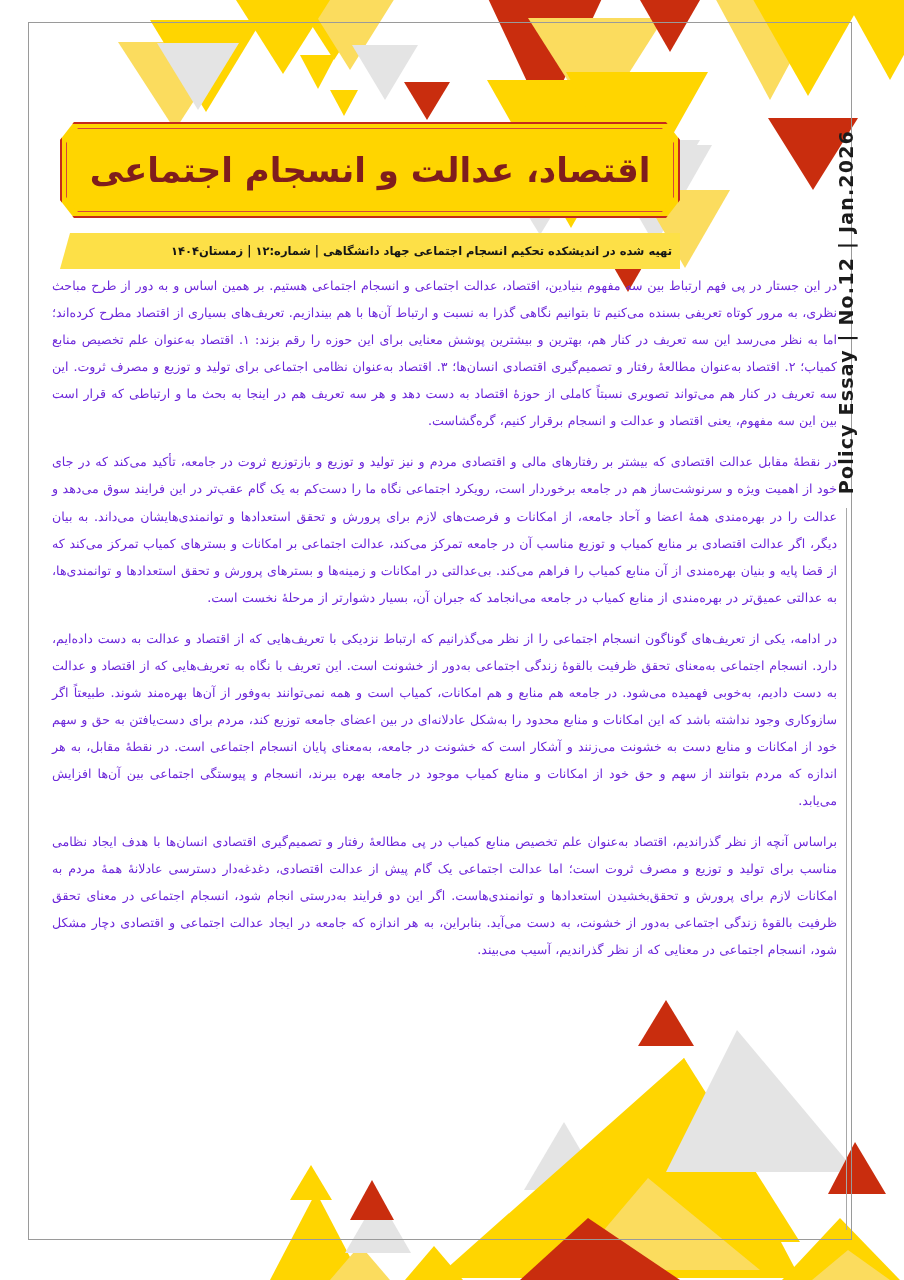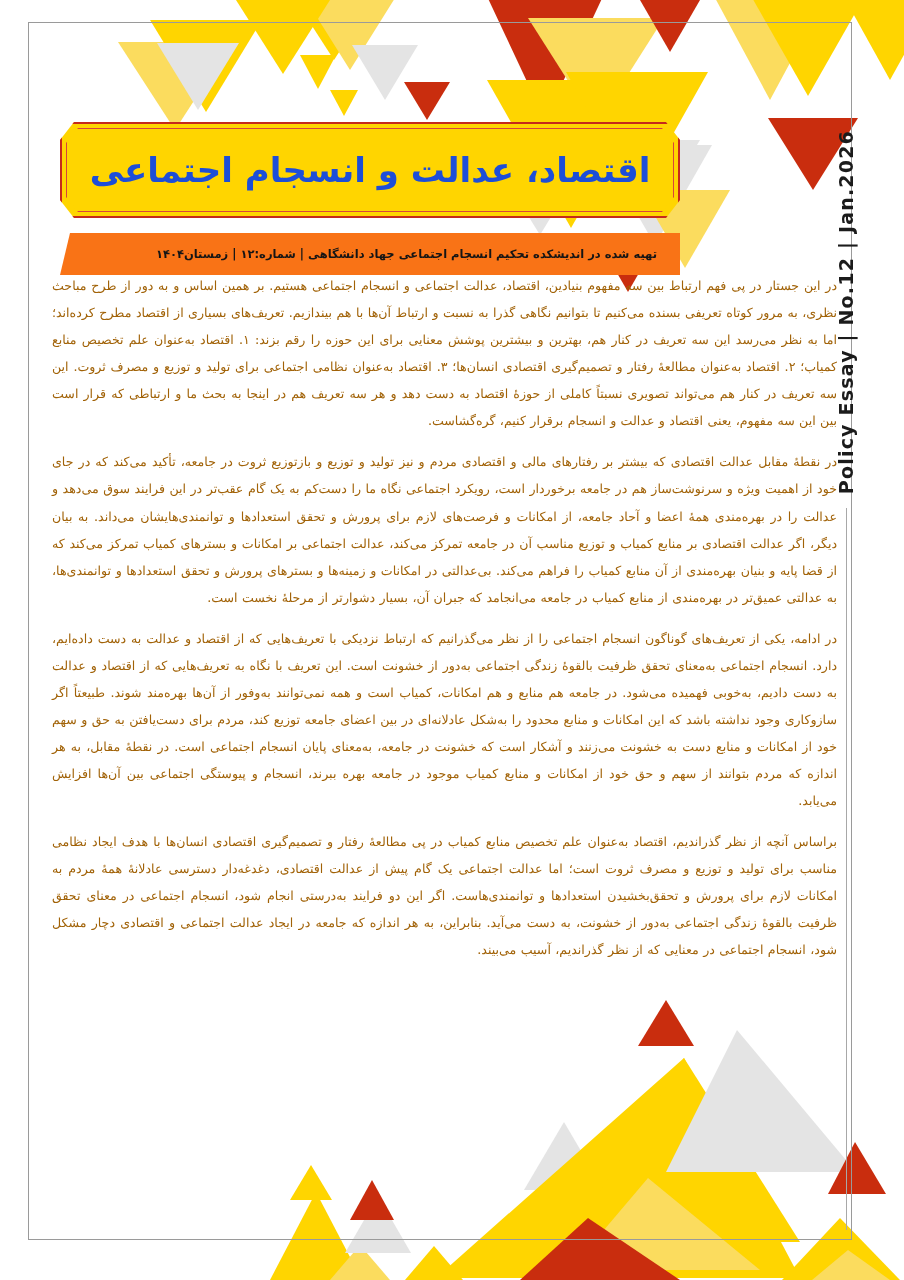--- a/index.html
+++ b/index.html
@@ -108,40 +108,40 @@
       100% calc(100% - 15px), calc(100% - 12px) 100%,
       12px 100%, 0 calc(100% - 15px)
     );
   }
   .title-text {
     position: relative;
     z-index: 2;
     font-family: "DejaVu Sans", "Liberation Sans", sans-serif;
     font-size: 34px;
     font-weight: 900;
-    color: #1d4ed8;
+    color: #7f1d1d;
     direction: rtl;
     letter-spacing: 0.3px;
     text-align: center;
     line-height: 1;
   }
 
   
   .subtitle-strip {
     position: absolute;
     left: 60px;
     top: 233px;
     width: 620px;
-    height: 42px;
-    background: #f97316;
+    height: 36px;
+    background: #fde047;
     clip-path: polygon(10px 0, 100% 0, 100% 100%, 0 100%);
     display: flex;
     align-items: center;
     justify-content: flex-start;
-    padding-right: 15px;
+    padding-right: 0;
     box-sizing: border-box;
     z-index: 5;
   }
   .subtitle-text {
     font-family: "DejaVu Sans", "Liberation Sans", sans-serif;
     font-size: 11.5px;
     font-weight: 800;
     color: #151515;
     direction: rtl;
     white-space: nowrap;
@@ -157,21 +157,21 @@
     left: 52px;
     top: 272px;
     width: 785px;
     z-index: 4;
     direction: rtl;
   }
   .para {
     font-family: "DejaVu Serif", "Liberation Serif", serif;
     font-size: 12.6px;
     line-height: 2.15;
-    color: #a16207;
+    color: #6d28d9;
     text-align: justify;
     text-align-last: right;
     margin: 0 0 14px 0;
     direction: rtl;
     word-spacing: 0.4px;
   }
   .para:last-child { margin-bottom: 0; }
 </style>
 </head>
 <body>

